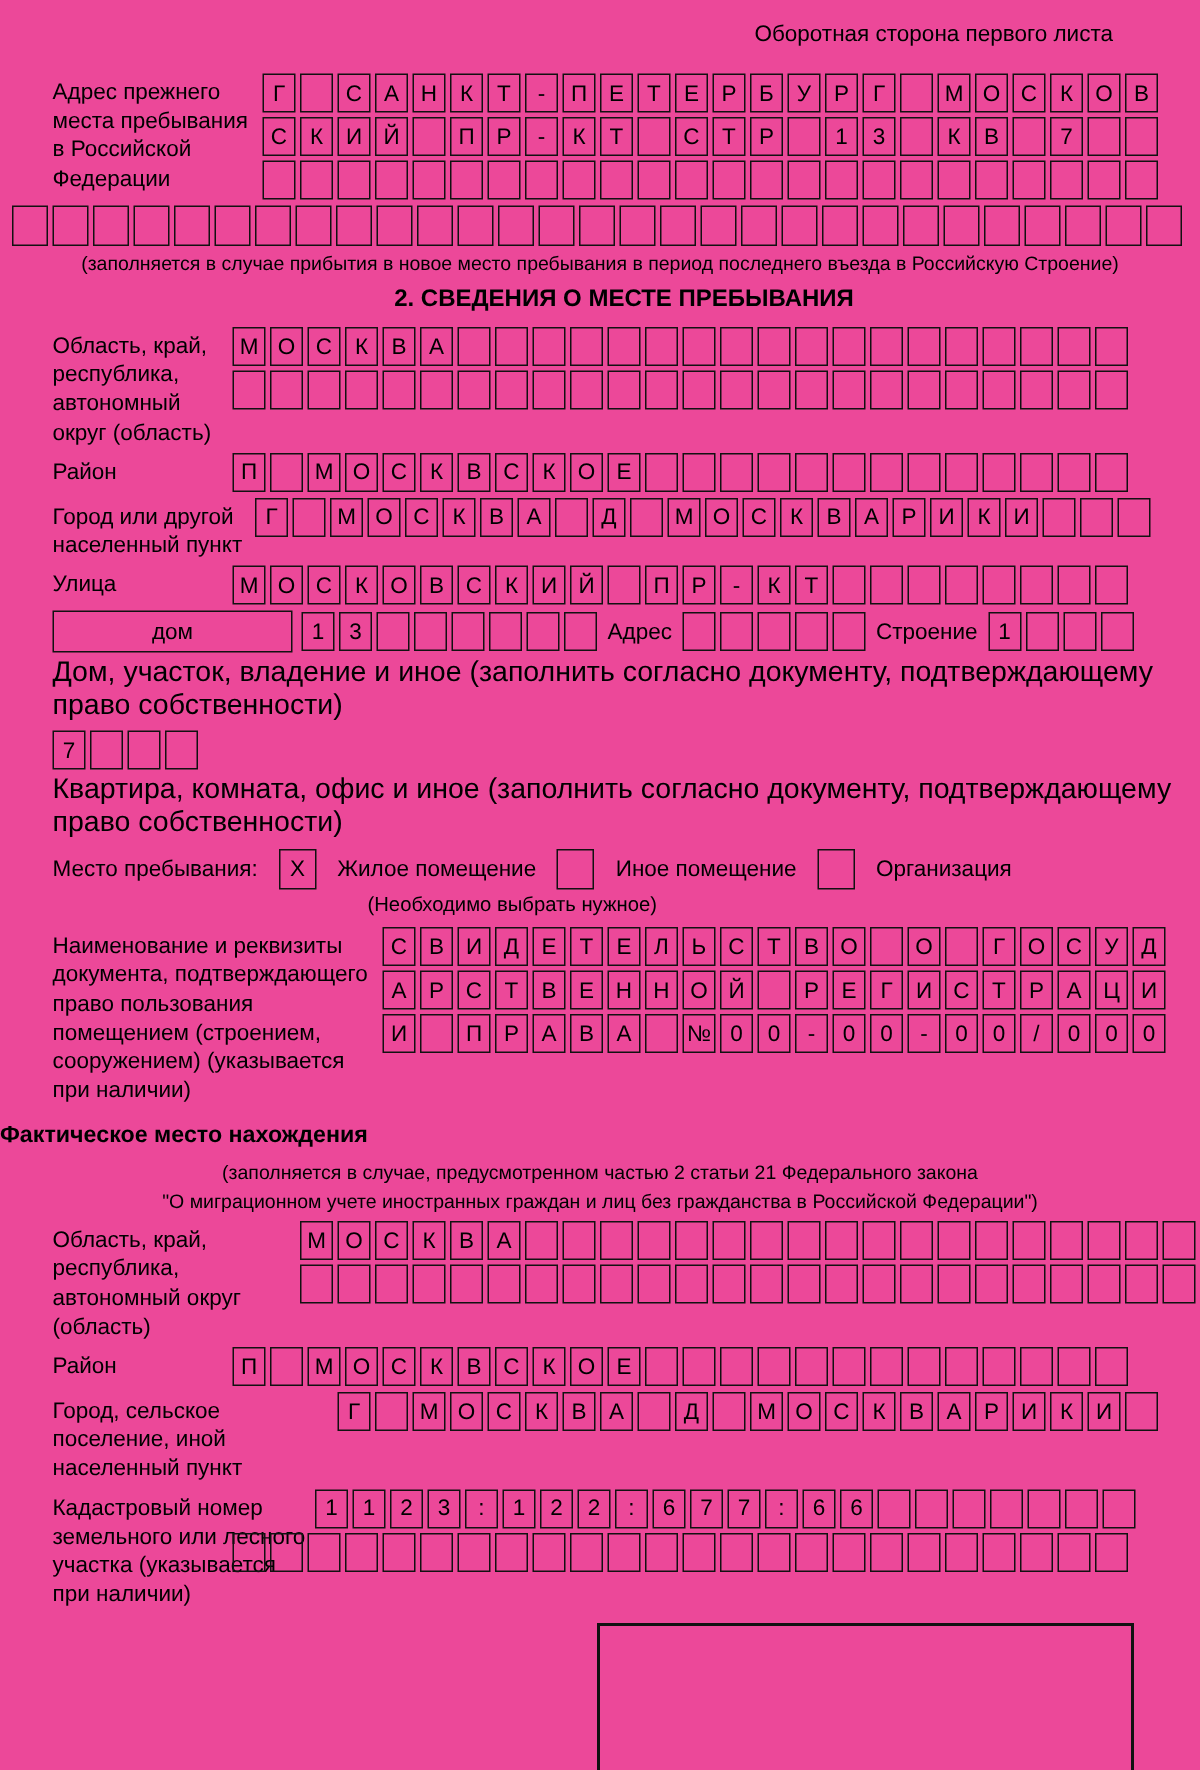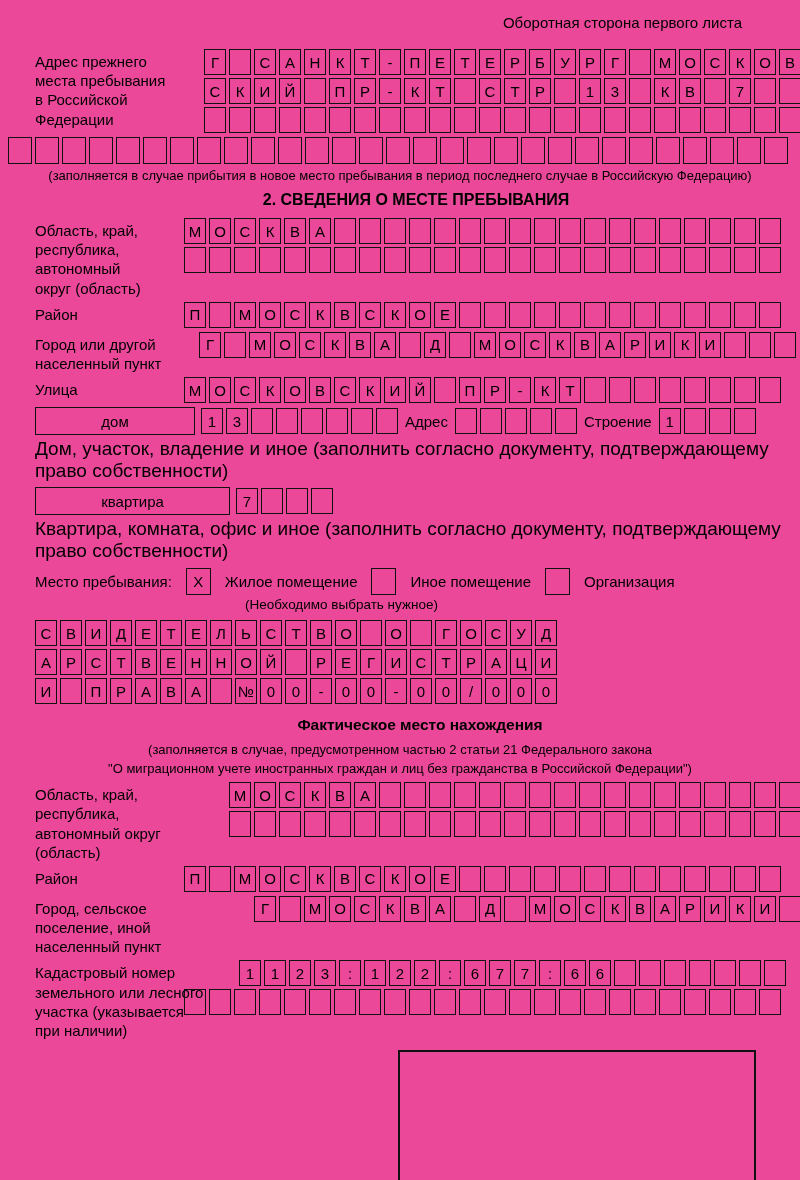--- a/index.html
+++ b/index.html
@@ -4,38 +4,38 @@
 <style>
   * { margin:0; padding:0; }
   body { background:#fff; }
   .page {
     width:800px; height:1180px; box-sizing:border-box;
     padding-top:14px; background:#ec4899; color:#000;
     font-family:Liberation Sans, sans-serif; overflow:hidden; position:relative;
   }
   .back-note { text-align:right; margin:0 58px 18px 0; font-size:15px; }
 
-  .field { display:flex; align-items:flex-start; margin:0 0 4px 35px;gap:29px; }
+  .field { display:flex; align-items:flex-start; margin:0 0 4px 35px; }
   .flabel { font-size:15px; line-height:1.28; padding-top:3px; flex:none; }
   .w140{width:140px} .w120{width:120px} .w135{width:135px} .w220{width:220px}
   .w165{width:165px} .w195{width:190px} .w175{width:175px}
   .frows { display:flex; flex-direction:column; gap:3px; }
   .cells { display:flex; gap:3px; }
   .cell {
     box-sizing:border-box; width:22px; height:26px; flex:none;
     border:1.6px solid #111; font-size:15px;
     display:flex; align-items:center; justify-content:center;
   }
   .fullrow { margin:3px 0 0 8px; }
   .fullrow .cell { width:24px; height:27px; }
 
   .caption-center { text-align:center; font-size:13px; margin:4px 6px 6px; }
   .caption-left { margin:2px 0 5px 35px; font-size:19px; }
   .sec-title { text-align:center; font-weight:bold; font-size:16px; margin:8px 0 9px;padding-left:32px; }
-  .sub-title { text-align:center; font-weight:bold; font-size:15.5px; margin:12px 0 8px;padding-left:40px; }
+  .sub-title { font-weight:bold; font-size:15.5px; margin:12px 0 8px; }
 
   .inline-row { display:flex; align-items:center; margin:2px 0 3px 35px; }
   .wide-box {
     box-sizing:border-box; border:1.6px solid #111; height:28px; flex:none;
     display:flex; align-items:center; justify-content:center; font-size:15px;
   }
   .box-dom { width:160px; margin-right:6px; }
   .box-kv  { width:195px; margin-right:6px; }
   .inline-label { font-size:15px; padding:0 7px; }
 
@@ -164,21 +164,21 @@
       <div class="cell"></div>
       <div class="cell"></div>
       <div class="cell"></div>
       <div class="cell"></div>
       <div class="cell"></div>
       <div class="cell"></div>
       <div class="cell"></div>
       <div class="cell"></div>
       <div class="cell"></div>
     </div>
-  <div class="caption-center">(заполняется в случае прибытия в новое место пребывания в период последнего случае в Российскую Федерацию)</div>
+  <div class="caption-center">(заполняется в случае прибытия в новое место пребывания в период последнего въезда в Российскую Строение)</div>
 
   <div class="sec-title">2. СВЕДЕНИЯ О МЕСТЕ ПРЕБЫВАНИЯ</div>
 
   <div class="field">
     <div class="flabel w120">Область, край, республика, автономный округ (область)</div>
     <div class="frows">
       <div class="cells">
           <div class="cell">М</div>
           <div class="cell">О</div>
           <div class="cell">С</div>
@@ -353,21 +353,20 @@
     <div class="cells">
         <div class="cell">1</div>
         <div class="cell"></div>
         <div class="cell"></div>
         <div class="cell"></div>
       </div>
   </div>
   <div class="caption-left">Дом, участок, владение и иное (заполнить согласно документу, подтверждающему право собственности)</div>
 
   <div class="inline-row">
-    <div class="wide-box box-kv">квартира</div>
     <div class="cells">
         <div class="cell">7</div>
         <div class="cell"></div>
         <div class="cell"></div>
         <div class="cell"></div>
       </div>
   </div>
   <div class="caption-left">Квартира, комната, офис и иное (заполнить согласно документу, подтверждающему право собственности)</div>
 
   <div class="stay-row">
@@ -375,20 +374,21 @@
     <span class="chk">X</span>
     <span>Жилое помещение</span>
     <span class="chk"></span>
     <span>Иное помещение</span>
     <span class="chk"></span>
     <span>Организация</span>
   </div>
   <div class="stay-note">(Необходимо выбрать нужное)</div>
 
   <div class="field">
+    <div class="flabel w220">Наименование и реквизиты документа, подтверждающего право пользования помещением (строением, сооружением) (указывается при наличии)</div>
     <div class="frows">
       <div class="cells">
           <div class="cell">С</div>
           <div class="cell">В</div>
           <div class="cell">И</div>
           <div class="cell">Д</div>
           <div class="cell">Е</div>
           <div class="cell">Т</div>
           <div class="cell">Е</div>
           <div class="cell">Л</div>

